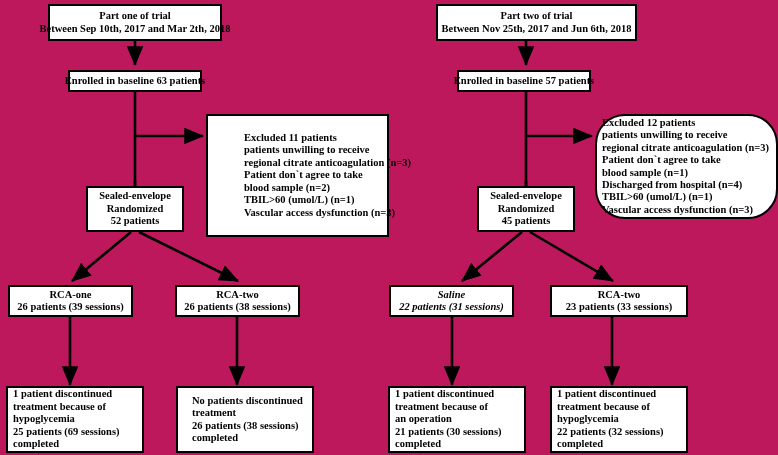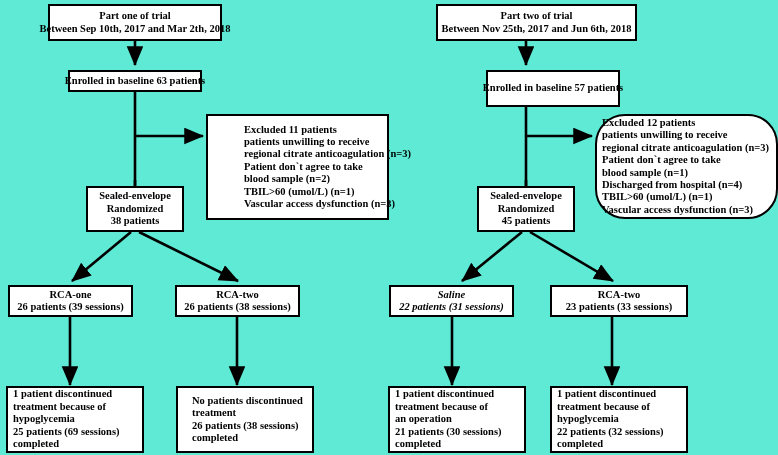--- a/index.html
+++ b/index.html
@@ -5,21 +5,21 @@
 <style>
   html, body {
     margin: 0;
     padding: 0;
     background: #ffffff;
   }
   #canvas {
     position: relative;
     width: 778px;
     height: 455px;
-    background: #5eead4;
+    background: #be185d;
     font-family: "Liberation Serif", "DejaVu Serif", serif;
     overflow: hidden;
   }
   .box {
     position: absolute;
     box-sizing: border-box;
     border: 2.5px solid #000000;
     background: #ffffff;
     color: #000000;
     font-weight: bold;
@@ -91,34 +91,34 @@
 
   <div class="box center" style="left:48px; top:4px; width:174px; height:37px;">
     <span class="ln">Part one of trial</span>
     <span class="ln">Between Sep 10th, 2017 and Mar 2th, 2018</span>
   </div>
 
   <div class="box center" style="left:68px; top:70px; width:134px; height:22px;">
     <span class="ln">Enrolled in baseline 63 patients</span>
   </div>
 
-  <div class="box left" style="left:206px; top:114px; width:183px; height:106px;padding-left:36px;">
+  <div class="box left" style="left:206px; top:114px; width:183px; height:123px;padding-left:36px;">
     <span class="ln">Excluded 11 patients</span>
     <span class="ln">patients unwilling to receive</span>
     <span class="ln">regional citrate anticoagulation (n=3)</span>
     <span class="ln">Patient don`t agree to take</span>
     <span class="ln">blood sample (n=2)</span>
     <span class="ln">TBIL&gt;60 (umol/L) (n=1)</span>
     <span class="ln">Vascular access dysfunction (n=3)</span>
   </div>
 
   <div class="box center" style="left:86px; top:186px; width:98px; height:46px;">
     <span class="ln">Sealed-envelope</span>
     <span class="ln">Randomized</span>
-    <span class="ln">38 patients</span>
+    <span class="ln">52 patients</span>
   </div>
 
   <div class="box center" style="left:8px; top:285px; width:125px; height:32px;">
     <span class="ln">RCA-one</span>
     <span class="ln">26 patients (39 sessions)</span>
   </div>
 
   <div class="box center" style="left:175px; top:285px; width:125px; height:32px;">
     <span class="ln">RCA-two</span>
     <span class="ln">26 patients (38 sessions)</span>
@@ -137,21 +137,21 @@
     <span class="ln">treatment</span>
     <span class="ln">26 patients (38 sessions)</span>
     <span class="ln">completed</span>
   </div>
 
   <div class="box center" style="left:436px; top:4px; width:201px; height:37px;">
     <span class="ln">Part two of trial</span>
     <span class="ln">Between Nov 25th, 2017 and Jun 6th, 2018</span>
   </div>
 
-  <div class="box center" style="left:486px; top:70px; width:134px; height:37px;text-align:right;">
+  <div class="box center" style="left:457px; top:70px; width:134px; height:22px;text-align:right;">
     <span class="ln">Enrolled in baseline 57 patients</span>
   </div>
 
   <div class="box left" style="left:595px; top:114px; width:183px; height:105px;border-radius:30px;">
     <span class="ln">Excluded 12 patients</span>
     <span class="ln">patients unwilling to receive</span>
     <span class="ln">regional citrate anticoagulation (n=3)</span>
     <span class="ln">Patient don`t agree to take</span>
     <span class="ln">blood sample (n=1)</span>
     <span class="ln">Discharged from hospital (n=4)</span>

